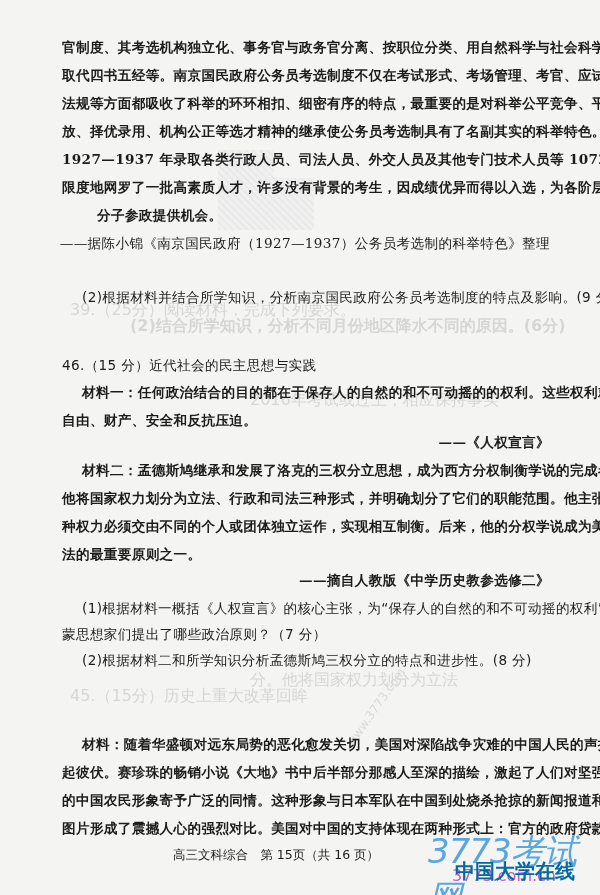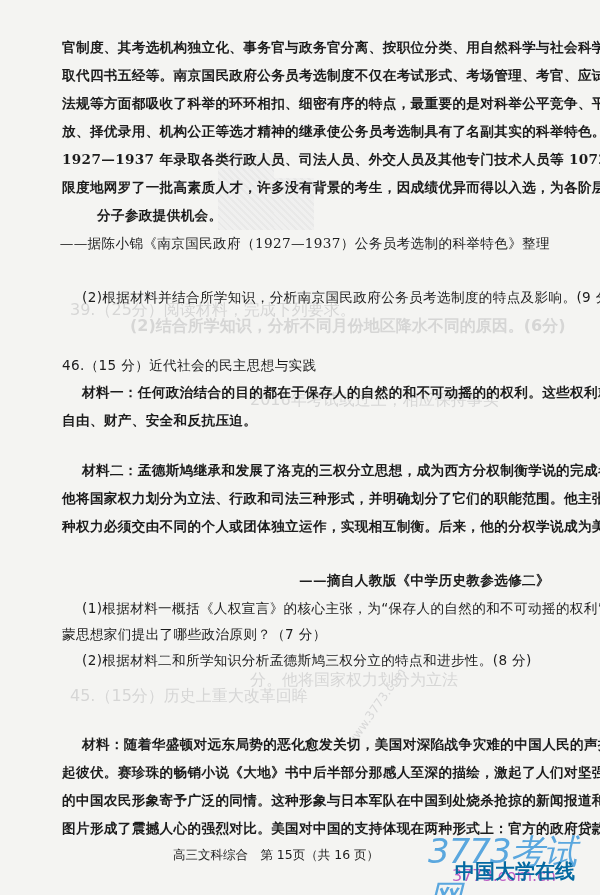--- a/index.html
+++ b/index.html
@@ -43,23 +43,25 @@
   <div class="line" style="top:121px;">放、择优录用、机构公正等选才精神的继承使公务员考选制具有了名副其实的科举特色。自</div>
   <div class="line" style="top:149px;">1927—1937 年录取各类行政人员、司法人员、外交人员及其他专门技术人员等 1072 人，较大</div>
   <div class="line" style="top:177px;">限度地网罗了一批高素质人才，许多没有背景的考生，因成绩优异而得以入选，为各阶层知识</div>
   <div class="line" style="top:205px;margin-left:35px;">分子参政提供机会。</div>
   <div class="line right" style="top:233px;font-weight:normal;">——据陈小锦《南京国民政府（1927—1937）公务员考选制的科举特色》整理</div>
   <div class="line sans indent" style="top:287px;">(2)根据材料并结合所学知识，分析南京国民政府公务员考选制度的特点及影响。(9 分)</div>
 
   <div class="line heading" style="top:355px;">46.（15 分）近代社会的民主思想与实践</div>
   <div class="line indent" style="top:382px;">材料一：任何政治结合的目的都在于保存人的自然的和不可动摇的的权利。这些权利就是</div>
   <div class="line" style="top:410px;">自由、财产、安全和反抗压迫。</div>
+  <div class="line right" style="top:432px;">——《人权宣言》</div>
   <div class="line indent" style="top:460px;">材料二：孟德斯鸠继承和发展了洛克的三权分立思想，成为西方分权制衡学说的完成者。</div>
   <div class="line" style="top:488px;">他将国家权力划分为立法、行政和司法三种形式，并明确划分了它们的职能范围。他主张这三</div>
   <div class="line" style="top:516px;">种权力必须交由不同的个人或团体独立运作，实现相互制衡。后来，他的分权学说成为美国宪</div>
+  <div class="line" style="top:544px;">法的最重要原则之一。</div>
   <div class="line right" style="top:570px;">——摘自人教版《中学历史教参选修二》</div>
   <div class="line sans indent" style="top:598px;">(1)根据材料一概括《人权宣言》的核心主张，为“保存人的自然的和不可动摇的权利”，启</div>
   <div class="line sans" style="top:624px;">蒙思想家们提出了哪些政治原则？（7 分）</div>
   <div class="line sans indent" style="top:650px;">(2)根据材料二和所学知识分析孟德斯鸠三权分立的特点和进步性。(8 分)</div>
 
   <div class="line indent" style="top:734px;">材料：随着华盛顿对远东局势的恶化愈发关切，美国对深陷战争灾难的中国人民的声援此</div>
   <div class="line" style="top:762px;">起彼伏。赛珍珠的畅销小说《大地》书中后半部分那感人至深的描绘，激起了人们对坚强勤劳</div>
   <div class="line" style="top:790px;">的中国农民形象寄予广泛的同情。这种形象与日本军队在中国到处烧杀抢掠的新闻报道和摄影</div>
   <div class="line" style="top:818px;">图片形成了震撼人心的强烈对比。美国对中国的支持体现在两种形式上：官方的政府贷款(1940</div>
 

